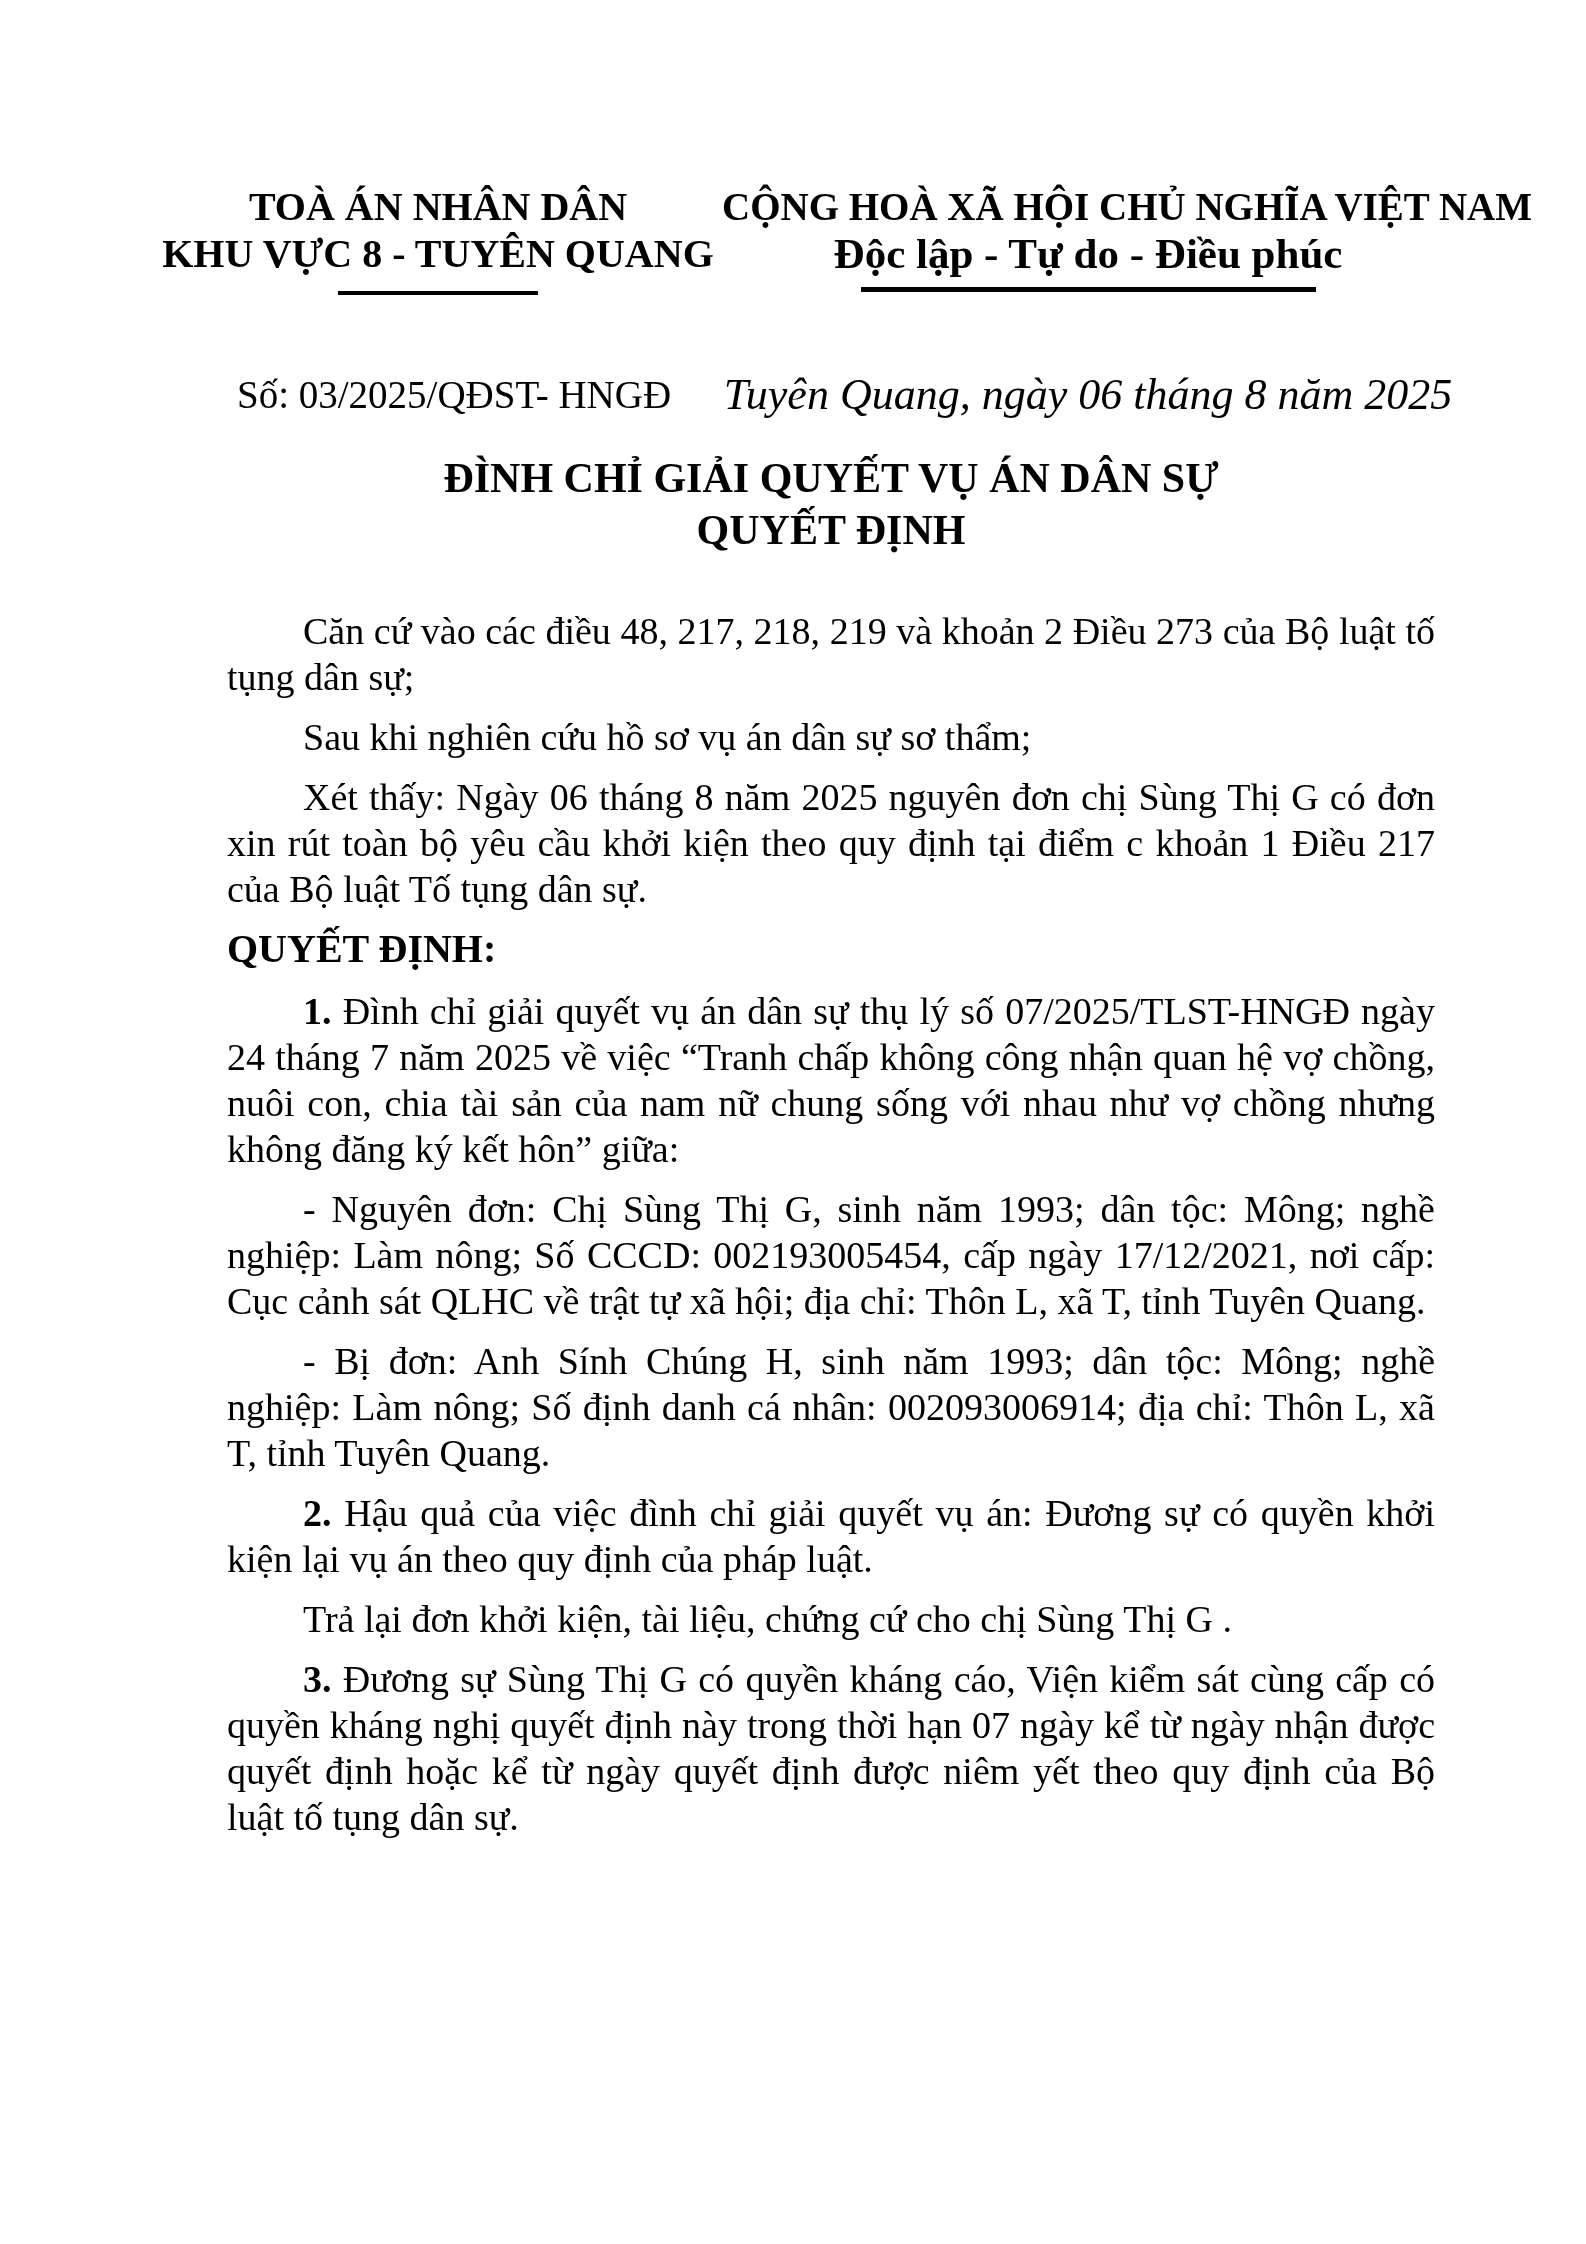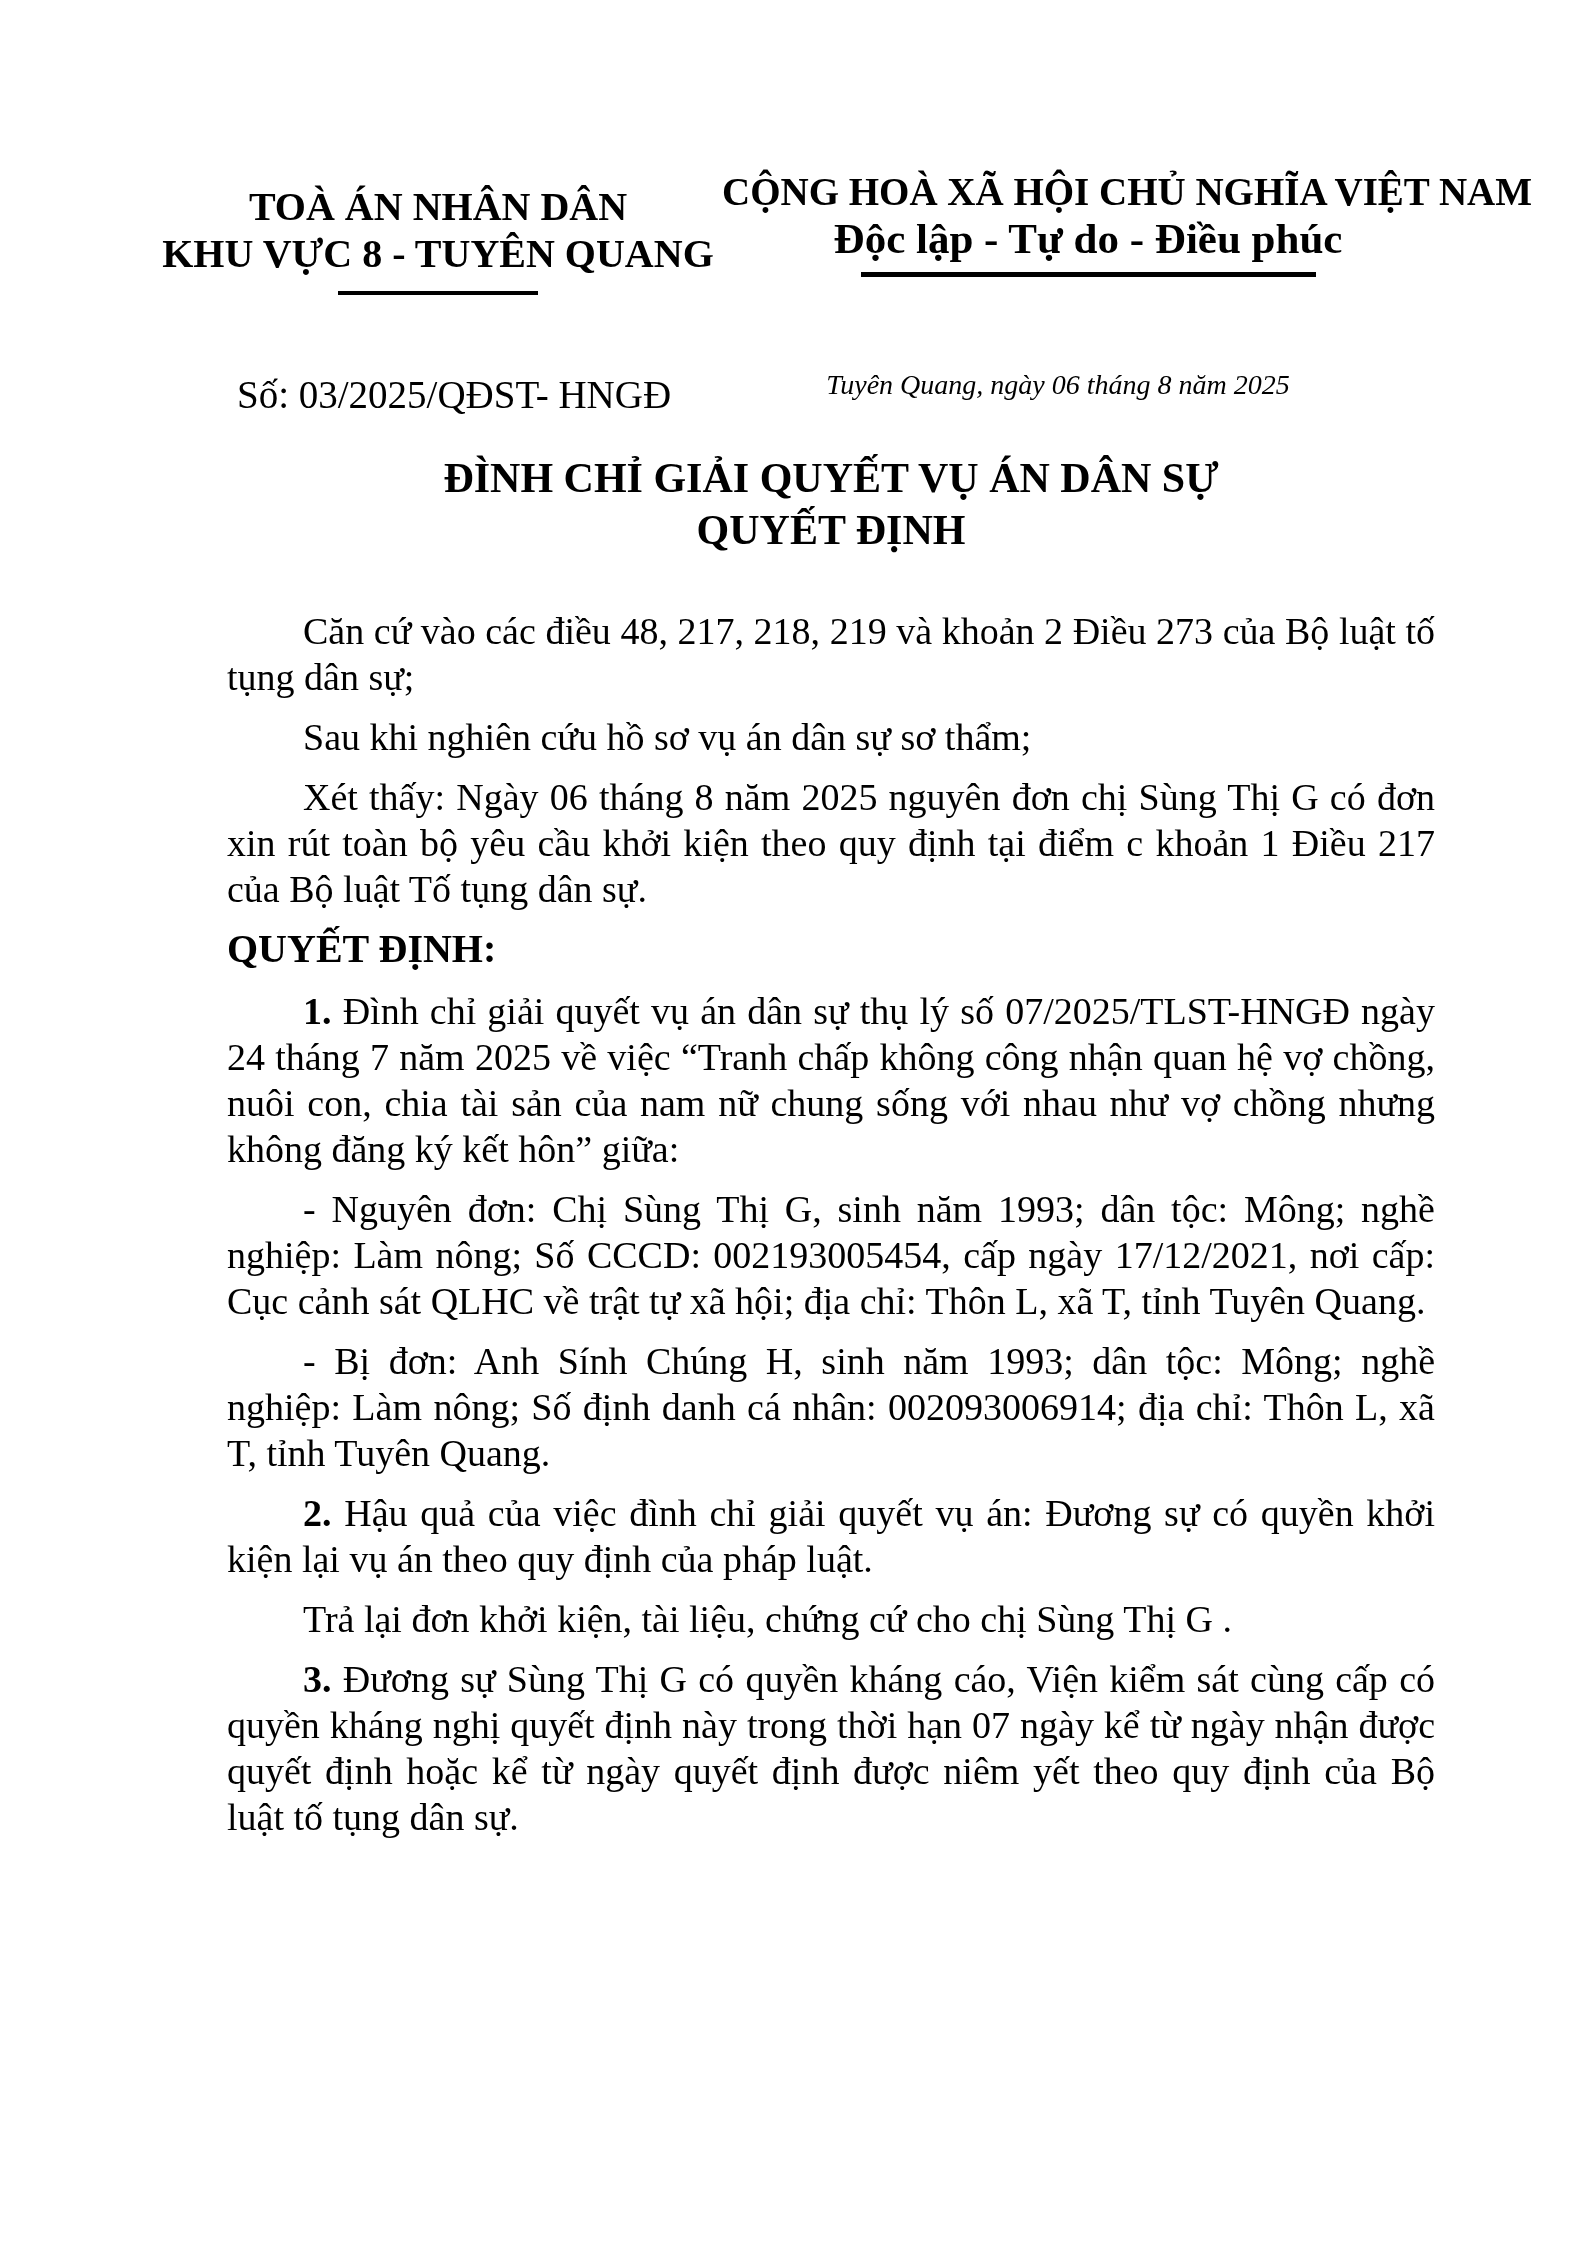--- a/index.html
+++ b/index.html
@@ -24,21 +24,21 @@
     left: 158px;
     width: 560px;
     text-align: center;
     font-weight: bold;
     font-size: 40px;
     line-height: 47px;
     white-space: nowrap;
   }
   .header-right {
     position: absolute;
-    top: 168px;
+    top: 183px;
     left: 722px;
     width: 732px;
     text-align: center;
     font-weight: bold;
     line-height: 47px;
     white-space: nowrap;
   }
   .header-right .nat-line1 { font-size: 39px; }
   .header-right .nat-line2 { font-size: 43px; }
   .rule {
@@ -51,25 +51,25 @@
   .doc-number {
     position: absolute;
     top: 372px;
     left: 237px;
     font-size: 39px;
     white-space: nowrap;
   }
   .date-line {
     position: absolute;
     top: 369px;
-    left: 692px;
+    left: 722px;
     width: 732px;
     text-align: center;
     font-style: italic;
-    font-size: 28px;
+    font-size: 44px;
     white-space: nowrap;
   }
   
   .doc-title {
     position: absolute;
     top: 452px;
     left: 227px;
     width: 1208px;
     text-align: center;
     font-weight: bold;

